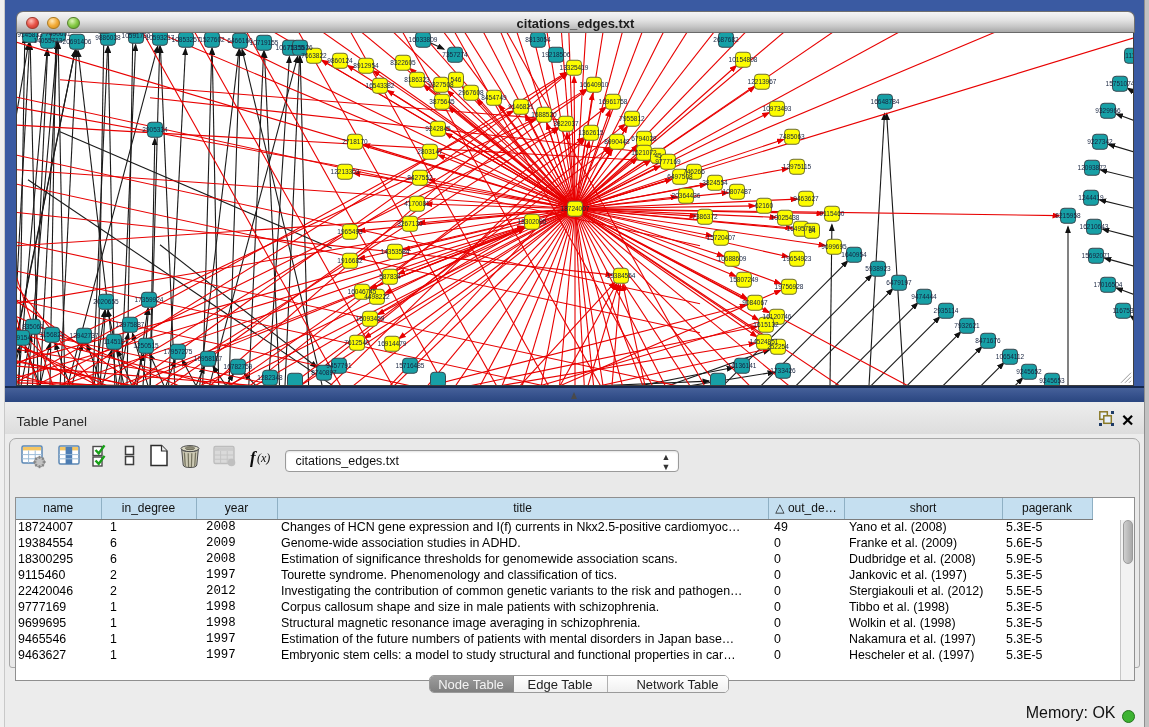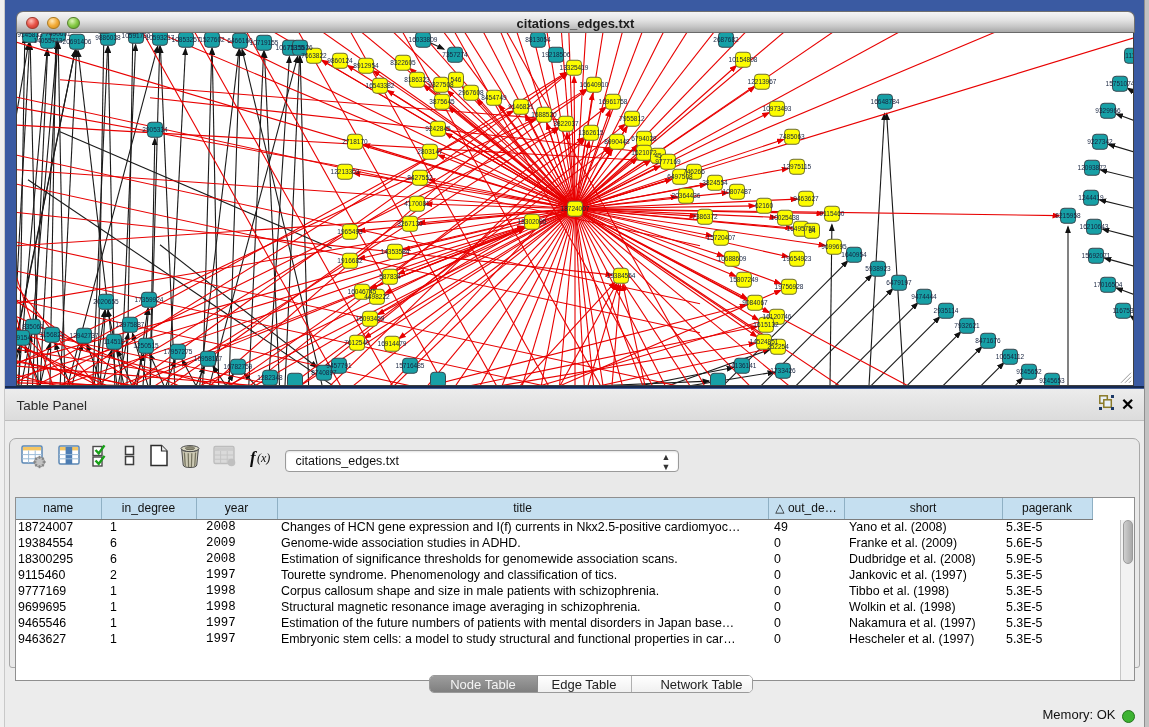--- a/index.html
+++ b/index.html
@@ -14,21 +14,21 @@
   background:linear-gradient(#f6f6f6, #e3e3e3 40%, #c9c9c9 70%, #a8a8a8 100%); }
 #title { position:absolute; width:100%; text-align:center; top:4px; font-size:13px; font-weight:bold; color:#1c1c1c; }
 .tl { position:absolute; top:5px; width:12.5px; height:12.5px; border-radius:50%; }
 #tl1 { left:9px;  background:radial-gradient(circle at 38% 30%, #ffc0b8, #e8554a 50%, #bf2e24 95%); border:1px solid #9f3b30; }
 #tl2 { left:30px; background:radial-gradient(circle at 38% 30%, #ffe9b8, #f3ac38 50%, #cf8a1c 95%); border:1px solid #aa7a22; }
 #tl3 { left:50px; background:radial-gradient(circle at 38% 30%, #dcf4b8, #86ca45 50%, #569d28 95%); border:1px solid #567f2d; }
 #canvas { position:absolute; left:0; top:22px; width:1118px; height:353px; background:#fff; border:1px solid #3e3e3e; border-top:none; overflow:hidden; }
 #bluband { position:absolute; left:4.5px; top:385.5px; width:1139px; height:16px; background:linear-gradient(#466199,#3a5590 40%,#2a4680); border-top:2px solid #16294f; }
 #cursor { position:absolute; left:571px; top:392px; width:0; height:0; border-left:3px solid transparent; border-right:3px solid transparent; border-bottom:7px solid #4a4a4a; }
 
-#tpbar { position:absolute; left:4.5px; top:389px; width:1139px; height:32px; background:linear-gradient(#ececec,#dcdcdc); border-bottom:1px solid #bdbdbd; }
+#tpbar { position:absolute; left:4.5px; top:405px; width:1139px; height:32px; background:linear-gradient(#ececec,#dcdcdc); border-bottom:1px solid #bdbdbd; }
 #tpbar .lab { position:absolute; left:12px; top:9px; font-size:13.5px; color:#2a2a2a; }
 #tpfloat { position:absolute; right:30px; top:6px; }
 #tpx { position:absolute; right:9px; top:6px; font-size:16px; font-weight:bold; color:#000; }
 #tpbody { position:absolute; left:4.5px; top:434px; width:1139px; height:293px; background:#ececec; }
 #tcontainer { position:absolute; left:4px; top:4px; width:1131px; height:230px; background:#e9e9e9; border:1px solid #a8a8a8; border-radius:7px 7px 3px 3px; }
 #toolbar { position:absolute; left:8px; top:4px; height:30px; }
 #combo { position:absolute; left:275px; top:11px; width:394px; height:22px; background:#fff; border:1px solid #9a9a9a; border-radius:4px; box-shadow:inset 0 1px 2px rgba(0,0,0,.12); }
 #combo .txt { position:absolute; left:10px; top:3px; font-size:12.5px; color:#111; }
 #combo .arr { position:absolute; right:7px; top:1px; font-size:9px; color:#333; line-height:10px; }
 #tablewrap { position:absolute; left:5.5px; top:58px; width:1120px; height:183.5px; background:#fff; border:1px solid #8f8f8f; overflow:hidden; }
@@ -36,24 +36,24 @@
 th { height:21px; background:#c5dff0; border-right:1px solid #8fb0c4; border-bottom:1px solid #7c7c7c; font-size:12px; font-weight:normal; color:#111; }
 td { height:16px; padding:0; white-space:nowrap; overflow:hidden; color:#000; }
 td.c0 { padding-left:2px; } td.c1 { padding-left:9px; } td.c2 { padding-left:10px;font-family:Liberation Mono, monospace; }
 td.c3 { padding-left:4px; } td.c4 { padding-left:6px; } td.c5 { padding-left:5px;margin-left:20px; } td.c6 { padding-left:4px; }
 col.w0 { width:85px; } col.w1 { width:95px; } col.w2 { width:81px; } col.w3 { width:491px; }
 col.w4 { width:76px; } col.w5 { width:158px; } col.w6 { width:90px; }
 #vsb { position:absolute; right:0px; top:22px; width:14px; height:160px; background:#f2f2f2; border-left:1px solid #c6c6c6; }
 #vsb .thumb { position:absolute; left:1.5px; top:0px; width:10px; height:44px; background:linear-gradient(90deg,#cfcfcf,#a9a9a9); border:1px solid #9a9a9a; border-radius:6px; }
 
 #tabs { position:absolute; left:419px; top:236px; height:18px; display:flex; border:1px solid #9a9a9a; border-radius:5px; overflow:hidden; background:#fff; }
-#tabs .seg { padding:1px 0 0 0; width:108px; text-align:center; font-size:13px; color:#222; border-right:1px solid #b0b0b0; background:linear-gradient(#fff,#f0f0f0); }
+#tabs .seg { padding:1px 0 0 0; width:84px; text-align:center; font-size:13px; color:#222; border-right:1px solid #b0b0b0; background:linear-gradient(#fff,#f0f0f0); }
 #tabs .seg.s2 { width:94px; } #tabs .seg.s3 { width:120px;padding-left:20px; } #tabs .seg.sel { background:linear-gradient(#9d9d9d,#7f7f7f); color:#f4f4f4; border-right:1px solid #8a8a8a; }
 #tabs .seg:last-child { border-right:none; }
-#status { position:absolute; right:28px; bottom:5px; font-size:13px; color:#111; }
+#status { position:absolute; right:28px; bottom:5px; font-size:16px; color:#111; }
 #memdot { position:absolute; right:9px; bottom:4px; width:13px; height:13px; border-radius:50%; background:#3db332; border:1px solid #23741c; }
 </style></head>
 <body>
 <div id="root">
   <div id="desk"></div>
   <div id="lstrip"></div>
   <div id="rstrip"></div>
   <div id="win">
     <div id="titlebar">
       <div class="tl" id="tl1"></div>
@@ -780,20 +780,29 @@
 <tr>
                 <td class="c0">9115460</td>
                 <td class="c1">2</td>
                 <td class="c2">1997</td>
                 <td class="c3">Tourette syndrome. Phenomenology and classification of tics.</td>
                 <td class="c4">0</td>
                 <td class="c5">Jankovic et al. (1997)</td>
                 <td class="c6">5.3E-5</td>
               </tr>
 <tr>
+                <td class="c0">22420046</td>
+                <td class="c1">2</td>
+                <td class="c2">2012</td>
+                <td class="c3">Investigating the contribution of common genetic variants to the risk and pathogen…</td>
+                <td class="c4">0</td>
+                <td class="c5">Stergiakouli et al. (2012)</td>
+                <td class="c6">5.5E-5</td>
+              </tr>
+<tr>
                 <td class="c0">9777169</td>
                 <td class="c1">1</td>
                 <td class="c2">1998</td>
                 <td class="c3">Corpus callosum shape and size in male patients with schizophrenia.</td>
                 <td class="c4">0</td>
                 <td class="c5">Tibbo et al. (1998)</td>
                 <td class="c6">5.3E-5</td>
               </tr>
 <tr>
                 <td class="c0">9699695</td>

